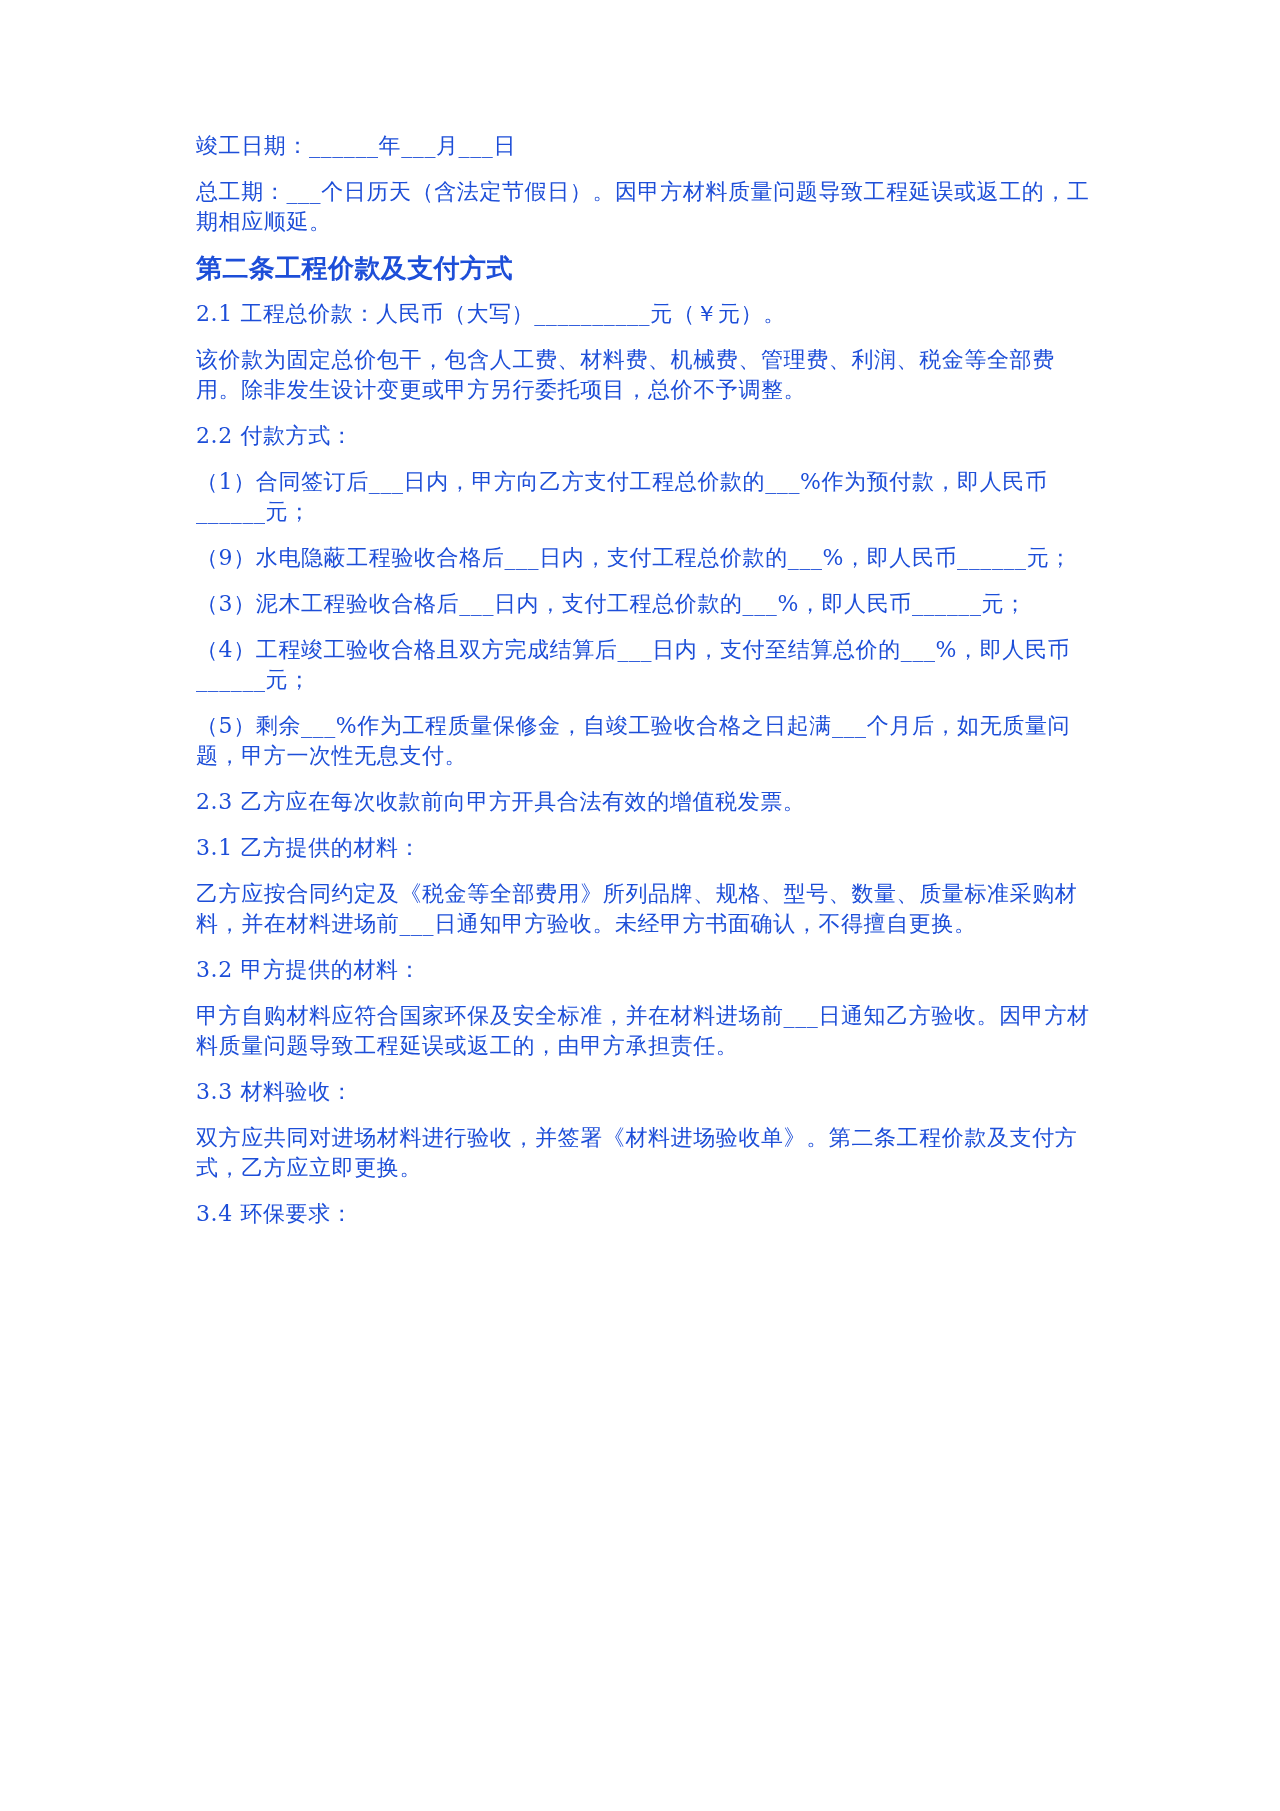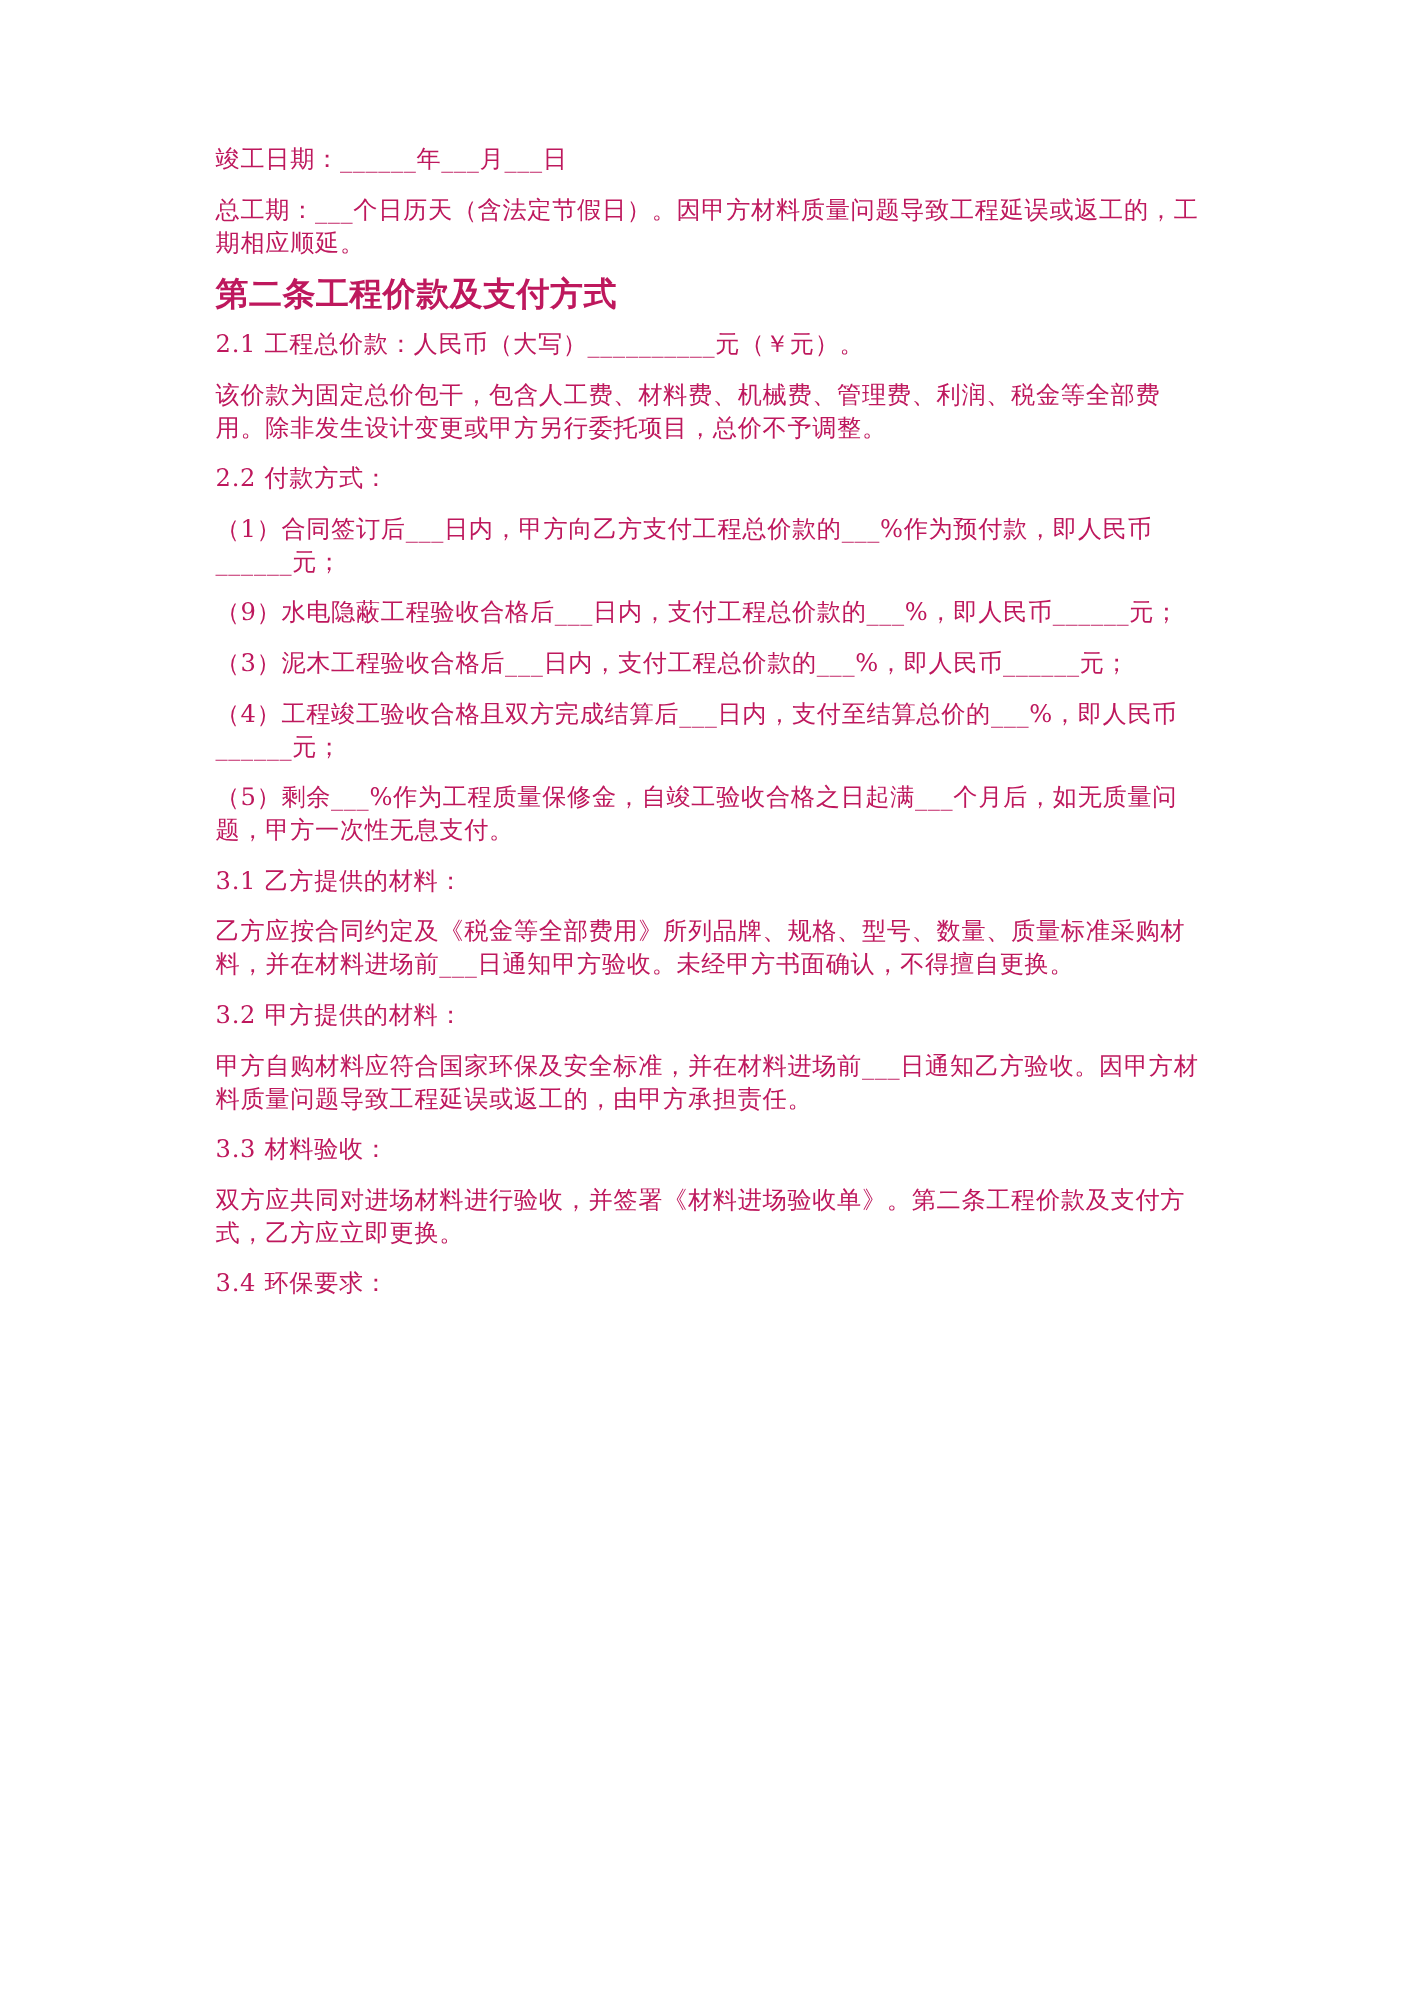--- a/index.html
+++ b/index.html
@@ -3,41 +3,42 @@
   <meta charset="utf-8">
   <style>
     html, body { margin: 0; padding: 0; background: #ffffff; }
     body { width: 1280px; height: 1811px; position: relative; overflow: hidden; }
     .page {
       position: absolute; left: 0; top: 0; width: 1280px; height: 1811px; background: #fff;
     }
     .content {
       position: absolute; left: 196px; top: 131px; width: 898px;
       font-family: "DejaVu Serif", "Liberation Serif", serif;
-      font-size: 22px; color: #be185d; line-height: 30px; letter-spacing: 0.6px;
+      font-size: 22px; color: #1d4ed8; line-height: 30px; letter-spacing: 0.6px;
     }
     .p { margin: 0 0 16px 0; }
-    .h { font-family: "DejaVu Sans", "Liberation Sans", sans-serif; font-weight: bold; font-size: 30px; letter-spacing: 0.4px; }
+    .h { font-family: "DejaVu Sans", "Liberation Sans", sans-serif; font-weight: bold; font-size: 26px; letter-spacing: 0.4px; }
   </style>
 </head>
 <body>
 
 <div class="page">
   <div class="content">
     <p class="p">竣工日期：______年___月___日</p>
     <p class="p">总工期：___个日历天（含法定节假日）。因甲方材料质量问题导致工程延误或返工的，工期相应顺延。</p>
     <p class="p h">第二条工程价款及支付方式</p>
     <p class="p">2.1 工程总价款：人民币（大写）__________元（￥元）。</p>
     <p class="p">该价款为固定总价包干，包含人工费、材料费、机械费、管理费、利润、税金等全部费用。除非发生设计变更或甲方另行委托项目，总价不予调整。</p>
     <p class="p">2.2 付款方式：</p>
     <p class="p">（1）合同签订后___日内，甲方向乙方支付工程总价款的___%作为预付款，即人民币______元；</p>
     <p class="p">（9）水电隐蔽工程验收合格后___日内，支付工程总价款的___%，即人民币______元；</p>
     <p class="p">（3）泥木工程验收合格后___日内，支付工程总价款的___%，即人民币______元；</p>
     <p class="p">（4）工程竣工验收合格且双方完成结算后___日内，支付至结算总价的___%，即人民币______元；</p>
     <p class="p">（5）剩余___%作为工程质量保修金，自竣工验收合格之日起满___个月后，如无质量问题，甲方一次性无息支付。</p>
+    <p class="p">2.3 乙方应在每次收款前向甲方开具合法有效的增值税发票。</p>
     <p class="p">3.1 乙方提供的材料：</p>
     <p class="p">乙方应按合同约定及《税金等全部费用》所列品牌、规格、型号、数量、质量标准采购材料，并在材料进场前___日通知甲方验收。未经甲方书面确认，不得擅自更换。</p>
     <p class="p">3.2 甲方提供的材料：</p>
     <p class="p">甲方自购材料应符合国家环保及安全标准，并在材料进场前___日通知乙方验收。因甲方材料质量问题导致工程延误或返工的，由甲方承担责任。</p>
     <p class="p">3.3 材料验收：</p>
     <p class="p">双方应共同对进场材料进行验收，并签署《材料进场验收单》。第二条工程价款及支付方式，乙方应立即更换。</p>
     <p class="p">3.4 环保要求：</p>
   </div>
 </div>
 

